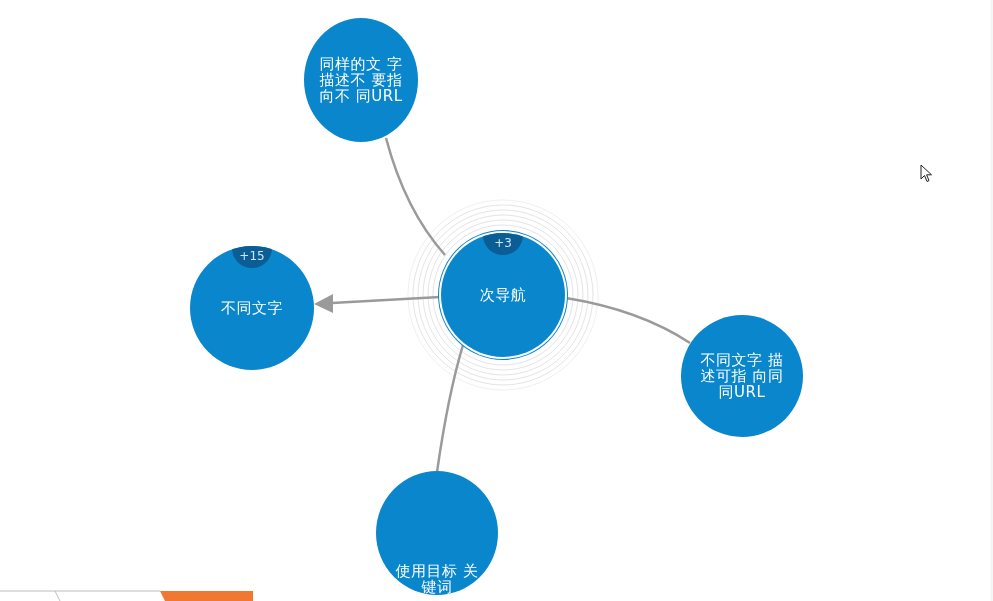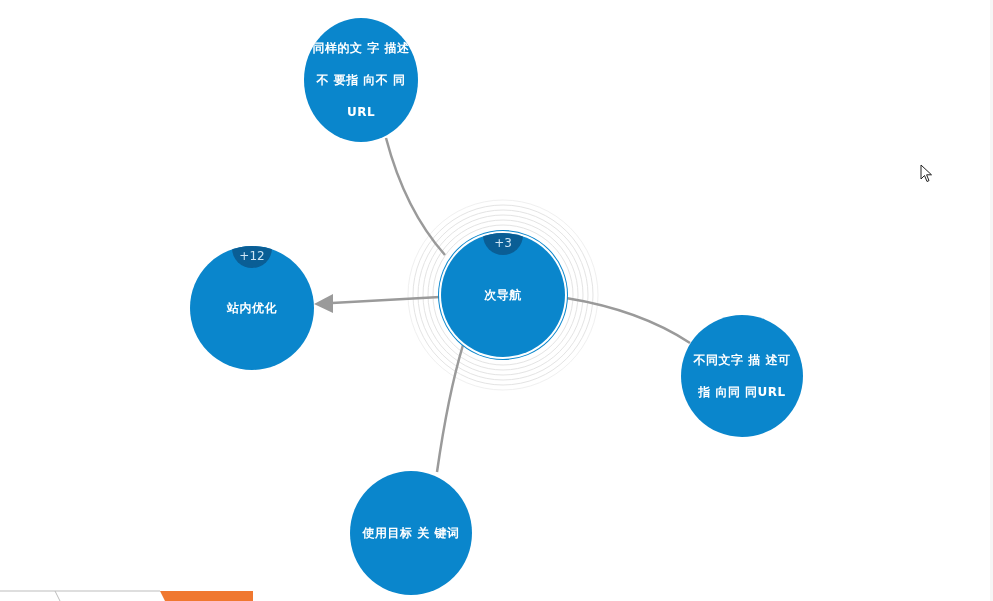--- a/index.html
+++ b/index.html
@@ -12,23 +12,22 @@
     .right-edge { position: absolute; right: 0; top: 0; width: 3px; height: 601px; background: #f6f6f6; }
     svg.links { position: absolute; left: 0; top: 0; }
     .node {
       position: absolute; border-radius: 50%;
       background: #0a86cc;
       display: flex; align-items: center; justify-content: center;
       text-align: center; color: #ffffff; overflow: hidden;
       cursor: pointer;
     }
     .node .label {
-      font-size: 12px; line-height: 32px; letter-spacing: 0.5px;
+      font-size: 15px; line-height: 16px; letter-spacing: 0.5px;
       padding: 0 14px;
-      font-weight: bold;
     }
     .node .badge {
       position: absolute; top: 0; left: 50%; transform: translateX(-50%);
       width: 40px; height: 22px; border-radius: 0 0 20px 20px;
       background: #0a5e95; color: #cfe6f5; font-size: 12px; line-height: 20px;
       text-align: center;
     }
     .center-node { box-shadow: 0 0 0 2px #ffffff, 0 0 0 3px #0a86cc; }
     .cursor { position: absolute; left: 920px; top: 164px; }
     .tabs { position: absolute; left: 0; top: 590px; height: 11px; width: 260px; }
@@ -59,29 +58,29 @@
   <div class="node center-node" style="left:441px; top:233px; width:124px; height:124px;">
     <span class="badge">+3</span>
     <span class="label">次导航</span>
   </div>
 
   <div class="node" style="left:304px; top:18px; width:114px; height:124px;">
     <span class="label" style="padding:0 8px;">同样的文 字 描述不 要指 向不 同URL</span>
   </div>
 
   <div class="node" style="left:190px; top:246px; width:124px; height:124px;">
-    <span class="badge" style="width:40px;">+12</span>
-    <span class="label">站内优化</span>
+    <span class="badge" style="width:40px;">+15</span>
+    <span class="label">不同文字</span>
   </div>
 
   <div class="node" style="left:681px; top:315px; width:122px; height:122px;">
     <span class="label" style="padding:0 10px;">不同文字 描 述可指 向同 同URL</span>
   </div>
 
-  <div class="node" style="left:350px; top:471px; width:122px; height:124px;">
+  <div class="node" style="left:376px; top:471px; width:122px; height:124px;align-items:flex-end;">
     <span class="label" style="padding:0 12px;">使用目标 关 键词</span>
   </div>
 
   <svg class="cursor" width="14" height="20" viewBox="0 0 14 20">
     <path d="M1,1 L1,15 L4.5,11.5 L7,17.5 L9,16.6 L6.6,10.8 L11.5,10.8 Z" fill="#ffffff" stroke="#222222" stroke-width="1"></path>
   </svg>
 
   <svg class="tabs" width="260" height="11">
     <line x1="0" y1="1" x2="160" y2="1" stroke="#bdbdbd" stroke-width="1"></line>
     <line x1="55" y1="1" x2="60" y2="11" stroke="#bdbdbd" stroke-width="1"></line>

